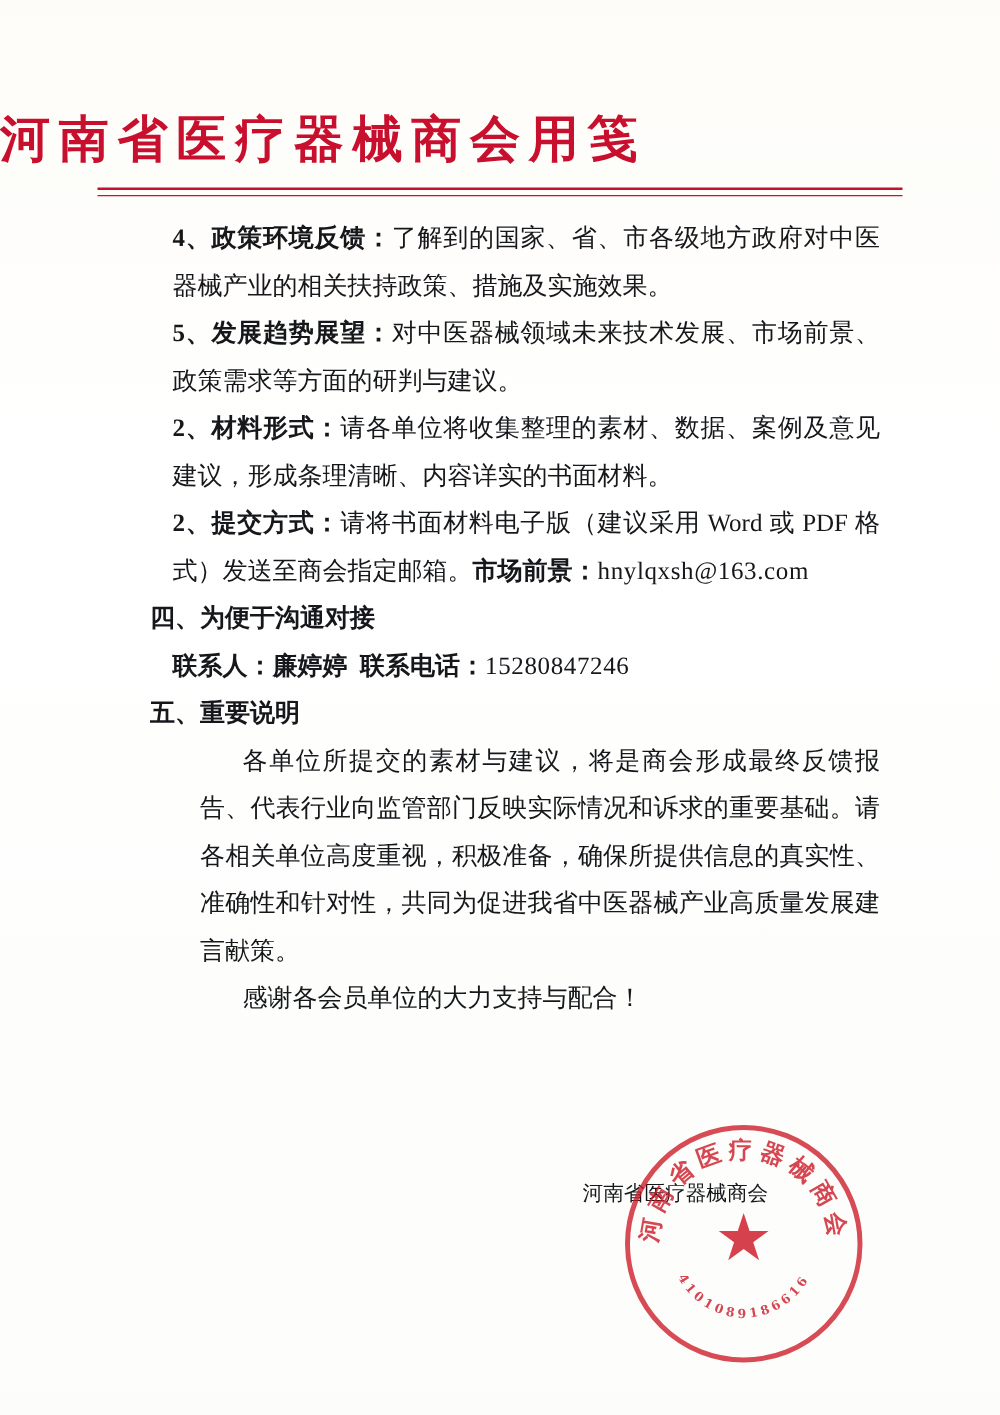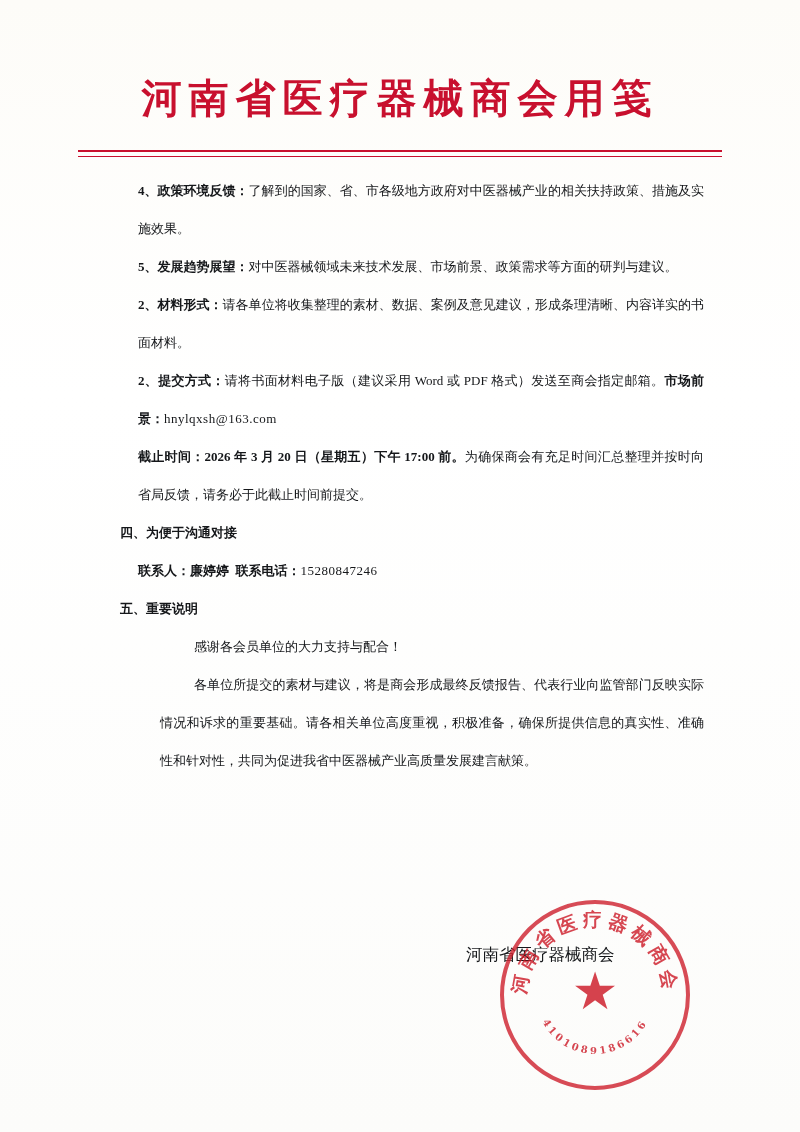--- a/index.html
+++ b/index.html
@@ -20,24 +20,24 @@
   }
   
   .scan-tint {
     position: absolute;
     inset: 0;
     background: linear-gradient(180deg, rgba(253,252,248,1) 0%, rgba(255,255,255,1) 35%, rgba(252,252,250,1) 100%);
     pointer-events: none;
   }
   .letterhead {
     position: absolute;
-    top: 71px;
+    top: 84px;
     left: 0;
     right: 0;
-    text-align: center;
+    text-align: left;
   }
   .letterhead-title {
     font-family: "DejaVu Serif", "Liberation Serif", serif;
     font-weight: bold;
     font-size: 40px;
     letter-spacing: 7px;
     color: #c8102e;
     white-space: nowrap;
   }
   .rule {
@@ -50,21 +50,21 @@
   .rule.second {
     top: 156px;
     border-top: 1px solid #c8102e;
   }
   .body {
     position: absolute;
     top: 172px;
     left: 104px;
     width: 600px;
     color: #15171a;
-    font-size: 13px;
+    font-size: 20px;
     line-height: 38px;
   }
   .para {
     margin: 0;
     text-align: justify;
     text-justify: inter-ideograph;
   }
   .indent1 { text-indent: 34px; }
   .b {
     font-weight: bold;
@@ -155,43 +155,40 @@
 
 
     <p class="para lvl2">
       <span class="b">2、材料形式：</span><span>请各单位将收集整理的素材、数据、案例及意见建议，形成条理清晰、内容详实的书面材料。</span>
     </p>
 
     <p class="para lvl2">
       <span class="b">2、提交方式：</span><span>请将书面材料电子版（建议采用 Word 或 PDF 格式）发送至商会指定邮箱。</span><span class="b">市场前景：</span><span class="mono-ascii">hnylqxsh@163.com</span>
     </p>
 
-    <p class="para lvl2">
-      <span class="b">截止时间：2026 年 3 月 20 日（星期五）下午 17:00 前。</span><span>为确保商会有充足时间汇总整理并按时向省局反馈，请务必于此截止时间前提交。</span>
-    </p>
 
     <p class="para section-head">
       <span>四、为便于沟通对接</span>
     </p>
 
 
     <p class="para lvl2">
       <span class="b">联系人：廉婷婷</span>&nbsp;&nbsp;<span class="b">联系电话：</span><span class="mono-ascii">15280847246</span>
     </p>
 
     <p class="para section-head">
       <span>五、重要说明</span>
     </p>
 
     <p class="para lvl3 indent1">
+      <span>各单位所提交的素材与建议，将是商会形成最终反馈报告、代表行业向监管部门反映实际情况和诉求的重要基础。请各相关单位高度重视，积极准备，确保所提供信息的真实性、准确性和针对性，共同为促进我省中医器械产业高质量发展建言献策。</span>
+    </p>
+
+    <p class="para lvl3 indent1">
       <span>感谢各会员单位的大力支持与配合！</span>
-    </p>
-
-    <p class="para lvl3 indent1">
-      <span>各单位所提交的素材与建议，将是商会形成最终反馈报告、代表行业向监管部门反映实际情况和诉求的重要基础。请各相关单位高度重视，积极准备，确保所提供信息的真实性、准确性和针对性，共同为促进我省中医器械产业高质量发展建言献策。</span>
     </p>
 
   </div>
 
   <div class="sig">
     <div>河南省医疗器械商会</div>
   </div>
 
   <div class="seal">
     <div class="seal-ring"></div>

